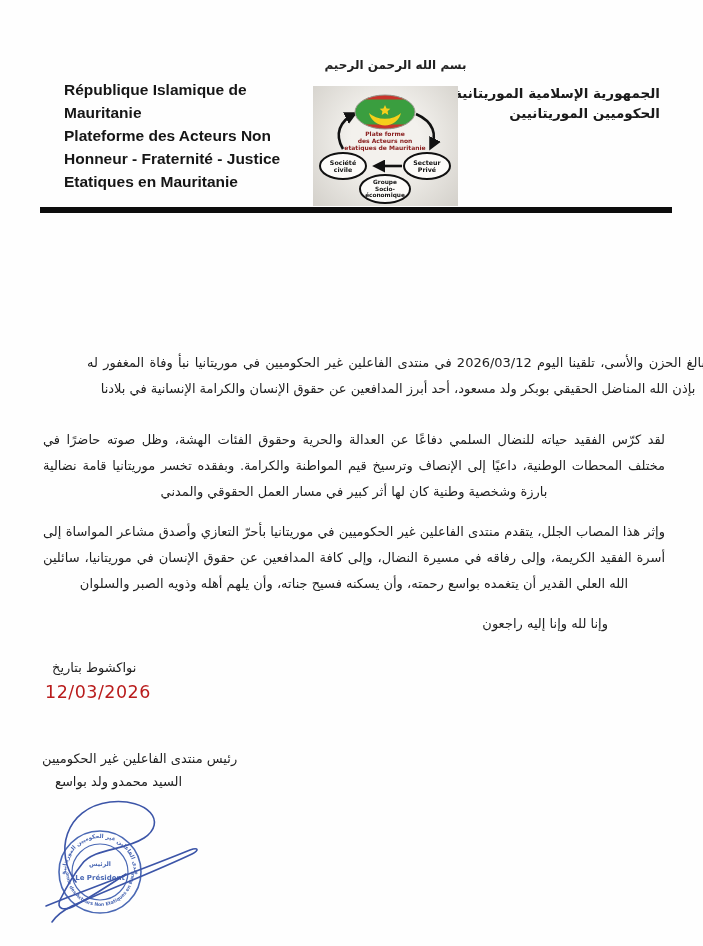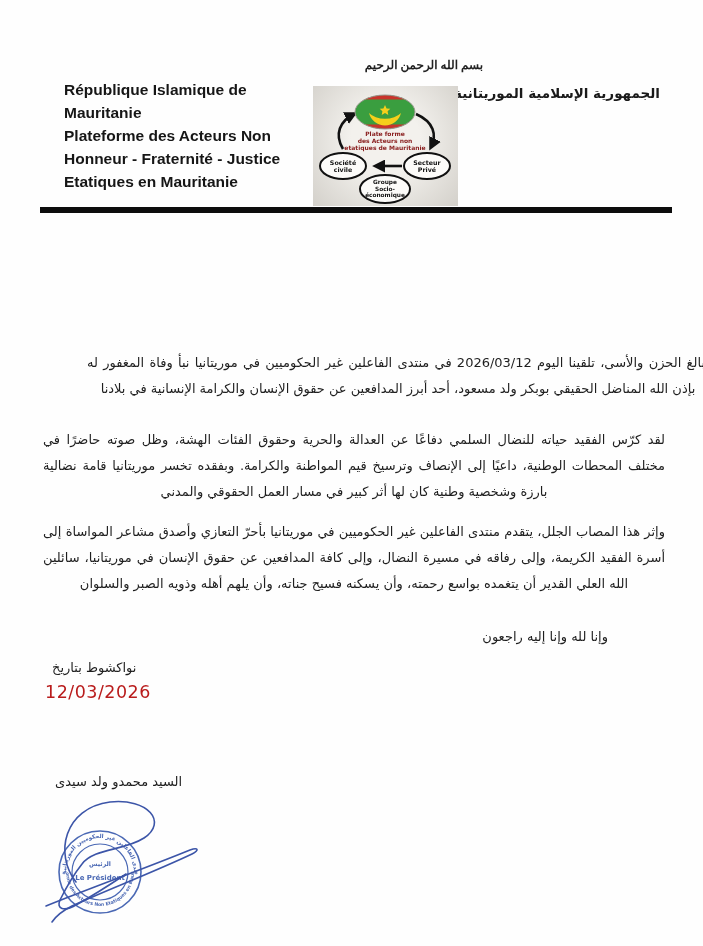--- a/index.html
+++ b/index.html
@@ -8,22 +8,22 @@
     width:703px;height:946px;
     margin:0 auto;
     background:#fefefe;
     overflow:hidden;
     font-family:"DejaVu Sans",sans-serif;
     color:#1c1c1c;
   }
   
   .bismillah{
     position:absolute;top:58px;left:308px;width:175px;
-    font-size:12px;font-weight:bold;
-    direction:rtl;color:#222;font-family:Liberation Serif, serif;
+    text-align:center;font-size:12px;font-weight:bold;
+    direction:rtl;color:#222;
   }
   .hdr-fr{
     position:absolute;top:78px;left:64px;width:260px;
     font-family:Liberation Sans, sans-serif;
     font-size:15.5px;font-weight:bold;line-height:23px;color:#161616;
   }
   .hdr-ar{
     position:absolute;top:84px;right:43px;width:230px;
     direction:rtl;
     font-size:13.5px;font-weight:bold;line-height:19.5px;color:#1a1a1a;
@@ -47,21 +47,21 @@
   }
   .para{
     position:absolute;left:43px;width:622px;margin:0;
     direction:rtl;text-align:justify;text-align-last:center;
     font-size:13px;line-height:26px;color:#1e1e1e;
   }
   .p1{top:350px;margin-left:44px;}
   .p2{top:427px;}
   .p3{top:519px;}
   .closing{
-    position:absolute;top:629px;right:95px;
+    position:absolute;top:616px;right:95px;
     direction:rtl;font-size:13px;color:#1e1e1e;
   }
   
   .place-line{
     position:absolute;top:660px;left:52px;
     direction:rtl;font-size:13px;color:#1e1e1e;
   }
   .date-line{
     position:absolute;top:682px;left:45px;
     font-size:17.5px;letter-spacing:.5px;color:#b91c1c;
@@ -86,20 +86,21 @@
 
   <div class="hdr-fr">
     <div>République Islamique de Mauritanie</div>
     <div>Plateforme des Acteurs Non</div>
     <div>Honneur - Fraternité - Justice</div>
     <div>Etatiques en Mauritanie</div>
   </div>
 
   <div class="hdr-ar">
     <div>الجمهورية الإسلامية الموريتانية</div>
+    <div>الحكوميين الموريتانيين</div>
   </div>
 
   <div class="logo">
     <svg viewBox="0 0 145 120">
       <defs>
         <marker id="ah" viewBox="0 0 10 10" refX="7" refY="5" markerWidth="5" markerHeight="5" orient="auto-start-reverse">
           <path d="M0,0 L10,5 L0,10 z" fill="#111"></path>
         </marker>
         <clipPath id="flagclip">
             <ellipse cx="72" cy="26" rx="30" ry="17"></ellipse>
@@ -151,21 +152,22 @@
 
   <p class="para p1">ببالغ الحزن والأسى، تلقينا اليوم 2026/03/12 في منتدى الفاعلين غير الحكوميين في موريتانيا نبأ وفاة المغفور له بإذن الله المناضل الحقيقي بوبكر ولد مسعود، أحد أبرز المدافعين عن حقوق الإنسان والكرامة الإنسانية في بلادنا</p>
   <p class="para p2">لقد كرّس الفقيد حياته للنضال السلمي دفاعًا عن العدالة والحرية وحقوق الفئات الهشة، وظل صوته حاضرًا في مختلف المحطات الوطنية، داعيًا إلى الإنصاف وترسيخ قيم المواطنة والكرامة. وبفقده تخسر موريتانيا قامة نضالية بارزة وشخصية وطنية كان لها أثر كبير في مسار العمل الحقوقي والمدني</p>
   <p class="para p3">وإثر هذا المصاب الجلل، يتقدم منتدى الفاعلين غير الحكوميين في موريتانيا بأحرّ التعازي وأصدق مشاعر المواساة إلى أسرة الفقيد الكريمة، وإلى رفاقه في مسيرة النضال، وإلى كافة المدافعين عن حقوق الإنسان في موريتانيا، سائلين الله العلي القدير أن يتغمده بواسع رحمته، وأن يسكنه فسيح جناته، وأن يلهم أهله وذويه الصبر والسلوان</p>
 
   <div class="closing">وإنا لله وإنا إليه راجعون</div>
 
   <div class="place-line">نواكشوط بتاريخ</div>
   <div class="date-line">12/03/2026</div>
 
-  <div class="signer-name">السيد محمدو ولد سيدى</div>
+  <div class="signer-title">رئيس منتدى الفاعلين غير الحكوميين</div>
+  <div class="signer-name">السيد محمدو ولد بواسع</div>
 
   <div class="stamp-wrap">
     <svg viewBox="0 0 210 155">
       <defs>
         <path id="arcTop" d="M46,84 A34,34 0 0 1 114,84" fill="none"></path>
         <path id="arcBottom" d="M46,84 A34,34 0 0 0 114,84" fill="none"></path>
       </defs>
 
       <g stroke="#4a68b4" fill="none">
         <circle cx="80" cy="84" r="41" stroke-width="1.6"></circle>

